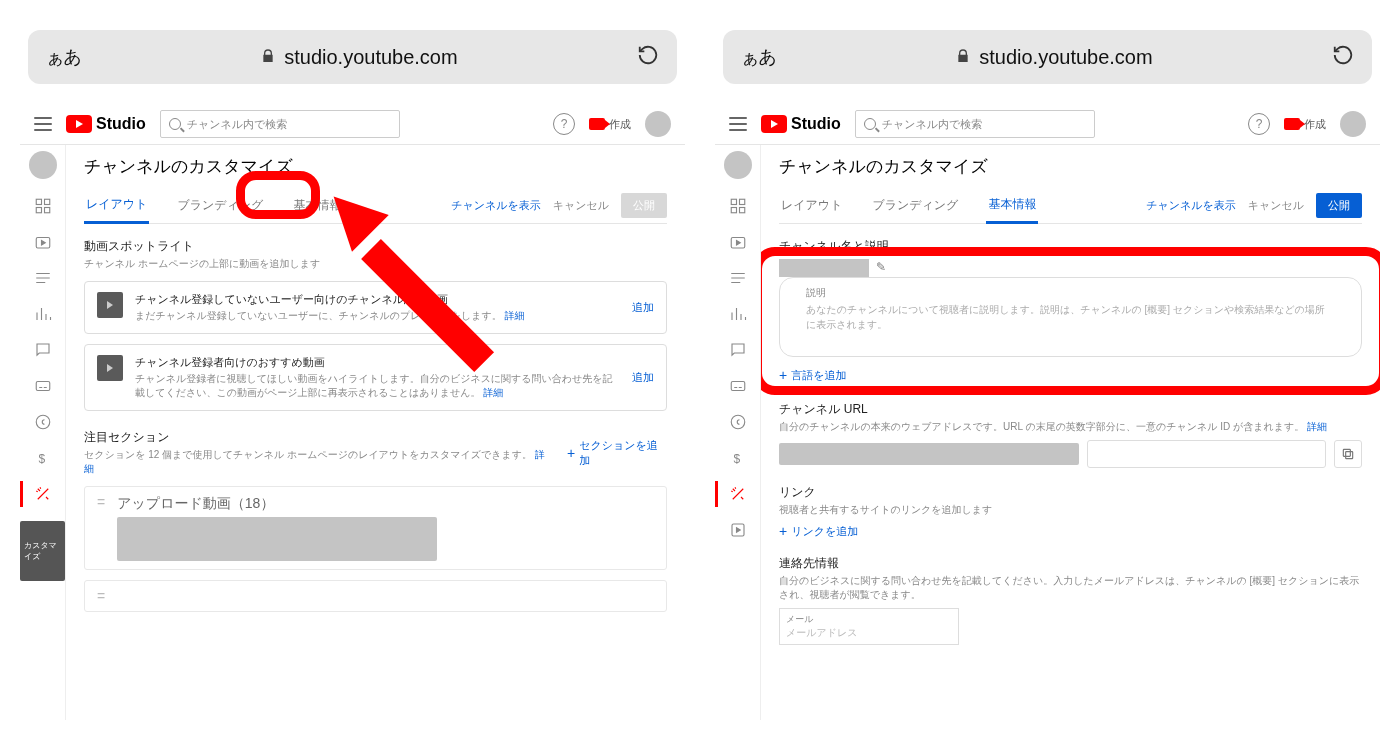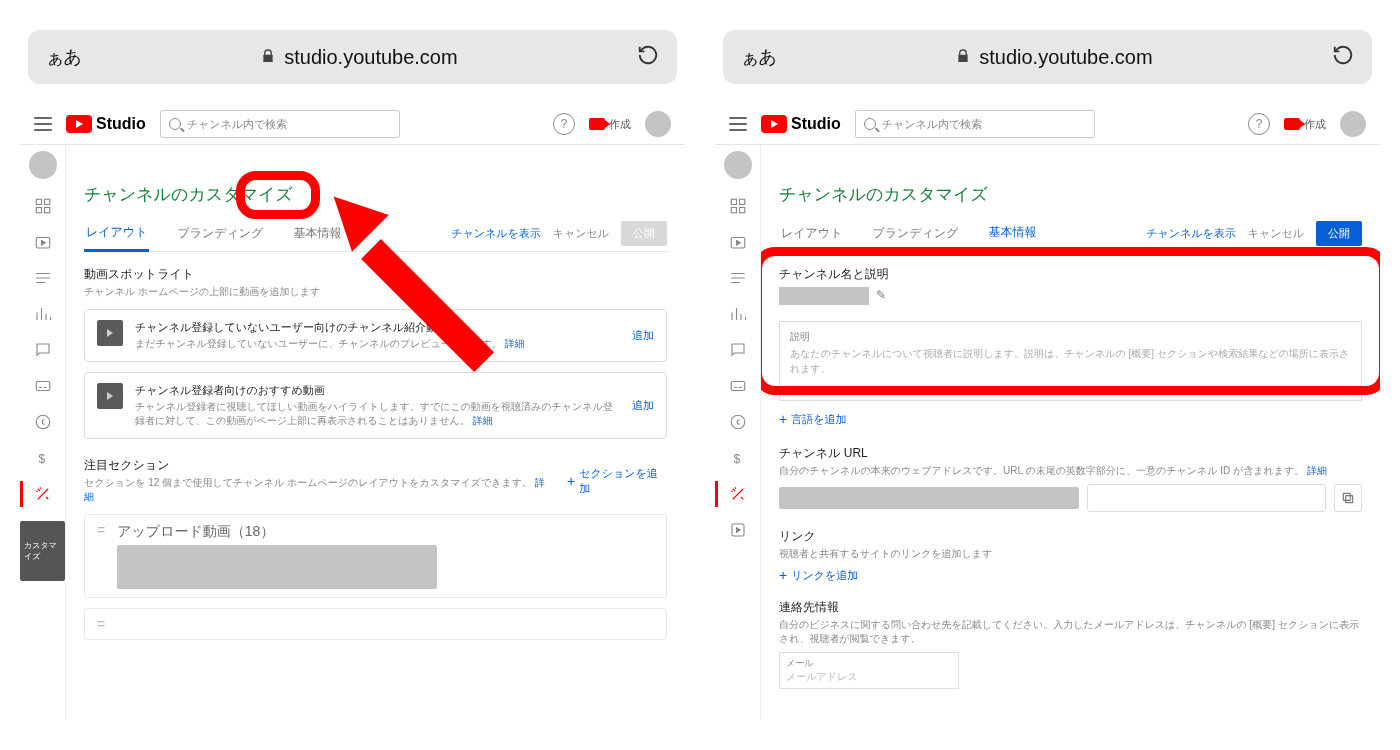--- a/index.html
+++ b/index.html
@@ -29,21 +29,21 @@
   
   .appbody{display:flex;flex:1;overflow:hidden;}
   .side{width:46px;border-right:1px solid #eee;display:flex;flex-direction:column;align-items:center;padding-top:6px;gap:18px;position:relative;}
   .side .avlg{width:28px;height:28px;background:#c4c4c4;border-radius:50%;}
   .sicon{width:18px;height:18px;color:#888;display:flex;align-items:center;justify-content:center;font-size:14px;}
   .sicon svg{width:18px;height:18px;fill:none;stroke:#888;stroke-width:1.5;}
   .sicon.red svg{stroke:#ff0000;}
   .sidelabel{background:#555;color:#fff;font-size:8px;padding:19px 4px;border-radius:2px;}
   .redbar{position:absolute;left:0;width:3px;height:26px;background:#ff0000;}
   .main{flex:1;padding:10px 18px;overflow:auto;position:relative;font-size:11px;color:#555;}
-  .pagetitle{font-size:17px;color:#15803d;font-weight:500;margin-bottom:10px;margin-top:28px;}
+  .pagetitle{font-size:17px;color:#000000;font-weight:500;margin-bottom:10px;}
   .tabrow{display:flex;align-items:center;border-bottom:1px solid #e5e5e5;gap:26px;margin-bottom:4px;position:relative;}
   .tab{padding:8px 2px;font-size:12px;color:#777;cursor:pointer;}
   .tab.active{color:#065fd4;border-bottom:3px solid #065fd4;margin-bottom:-1px;}
   .tabrow .actions{margin-left:auto;display:flex;gap:12px;align-items:center;font-size:11px;}
   .link{color:#065fd4;}
   .btn{padding:5px 12px;border-radius:2px;font-size:11px;text-align:right;}
   .btn.gray{background:#d8d8d8;color:#fff;}
   .btn.blue{background:#065fd4;color:#fff;}
   .secTitle{font-size:12px;color:#222;font-weight:500;margin-top:14px;}
   .secDesc{font-size:10px;color:#888;margin-top:2px;}
@@ -54,21 +54,21 @@
   .card .ttl{font-size:11px;color:#222;font-weight:500;}
   .card .sub{font-size:10px;color:#888;margin-top:2px;}
   .card .addlink{color:#065fd4;font-size:11px;align-self:center;}
   .addsec{color:#065fd4;font-size:11px;display:flex;align-items:center;gap:4px;}
   .secrow{border:1px solid #e8e8e8;border-radius:3px;padding:8px 12px;margin-top:10px;display:flex;gap:12px;align-items:flex-start;}
   .drag{color:#bbb;font-size:14px;line-height:1;}
   .graybox{background:#c4c4c4;height:44px;margin-top:4px;border-radius:2px;width:320px;}
   
   .namebox{background:#c4c4c4;height:18px;width:90px;display:inline-block;vertical-align:middle;}
   .pencil{display:inline-block;margin-left:4px;color:#777;font-size:12px;}
-  .descbox{border:1px solid #ddd;border-radius:0;padding:8px 10px;margin-top:16px;min-height:80px;}
+  .descbox{border:1px solid #ddd;border-radius:14px;padding:8px 26px;margin-top:0;min-height:80px;}
   .descbox .lbl{font-size:10px;color:#888;}
   .descbox .ph{font-size:10px;color:#aaa;margin-top:2px;line-height:1.5;}
   .urlfield{display:flex;align-items:center;gap:8px;margin-top:6px;}
   .urlmask{background:#c4c4c4;height:22px;flex:0 0 300px;border-radius:2px;}
   .urlwrap{border:1px solid #ddd;height:28px;flex:1;border-radius:3px;}
   .copy{border:1px solid #ddd;width:28px;height:28px;border-radius:3px;display:flex;align-items:center;justify-content:center;color:#777;}
   .mailbox{border:1px solid #ddd;padding:4px 6px;width:180px;margin-top:6px;}
   .mailbox .ml{font-size:9px;color:#888;}
   .mailbox .mp{font-size:10px;color:#bbb;}
   
@@ -203,21 +203,21 @@
           <div class="ttl">チャンネル登録していないユーザー向けのチャンネル紹介動画</div>
           <div class="sub"><span>まだチャンネル登録していないユーザーに、チャンネルのプレビューをします。</span> <span class="link">詳細</span></div>
         </div>
         <span class="addlink">追加</span>
       </div>
 
       <div class="card">
         <div class="thumb"></div>
         <div class="body">
           <div class="ttl">チャンネル登録者向けのおすすめ動画</div>
-          <div class="sub"><span>チャンネル登録者に視聴してほしい動画をハイライトします。すでにこの動画を視聴済みのチャンネル登録者に対して、この動画がページ上部に再表示されることはありません。</span> <span class="link">詳細</span></div>
+          <div class="sub"><span>チャンネル登録者に視聴してほしい動画をハイライトします。自分のビジネスに関する問い合わせ先を記載してください、この動画がページ上部に再表示されることはありません。</span> <span class="link">詳細</span></div>
         </div>
         <span class="addlink">追加</span>
       </div>
 
       <div style="display:flex;align-items:center;margin-top:18px;gap:10px;">
         <div>
           <div class="secTitle" style="margin-top:0;">注目セクション</div>
           <div class="secDesc"><span>セクションを 12 個まで使用してチャンネル ホームページのレイアウトをカスタマイズできます。</span> <span class="link">詳細</span></div>
         </div>
         <span class="flexsp"></span>

